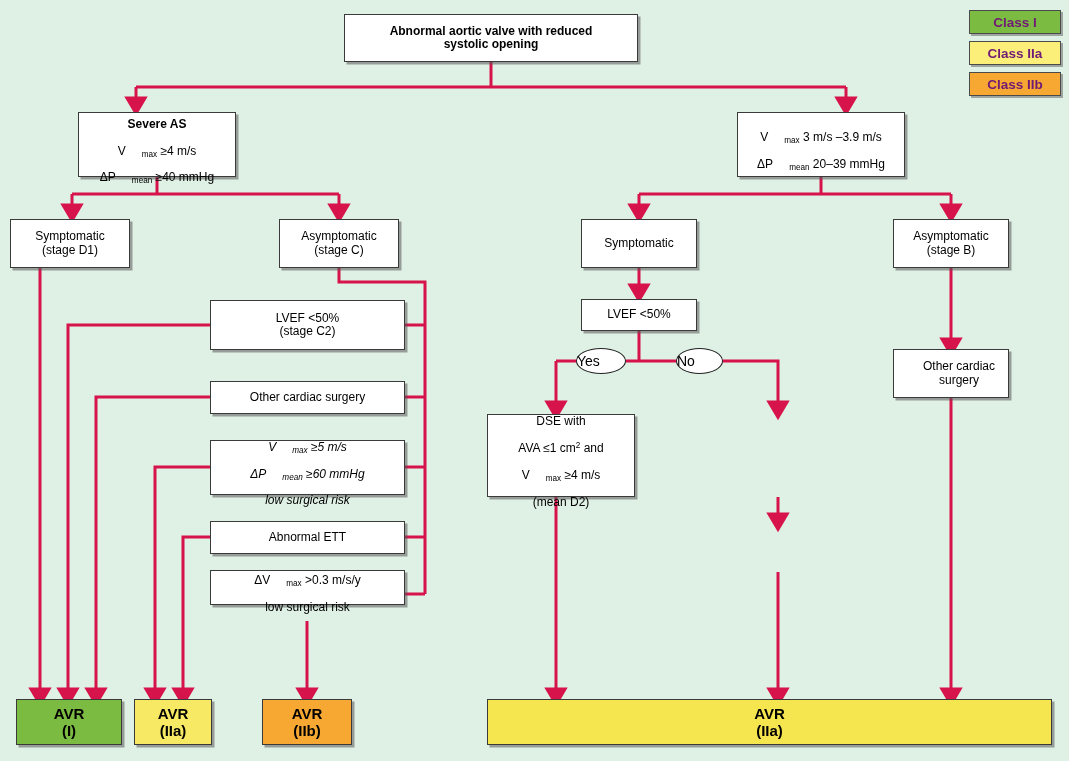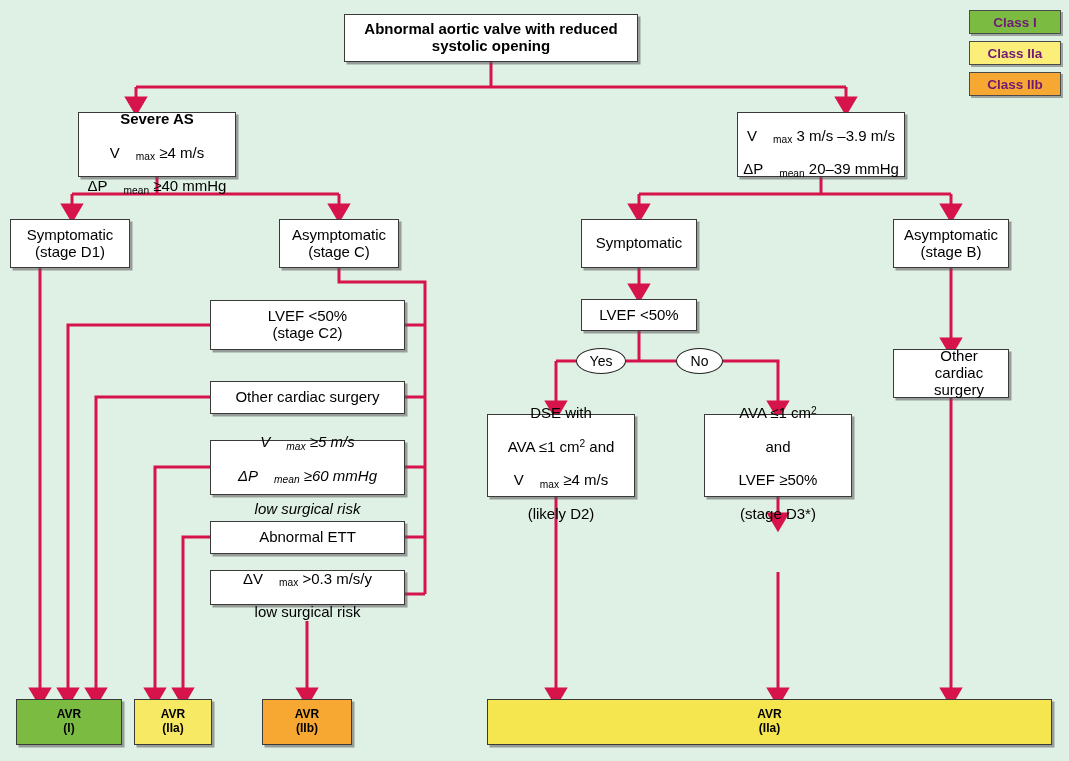--- a/index.html
+++ b/index.html
@@ -19,40 +19,40 @@
     position:absolute;
     box-sizing:border-box;
     background:#ffffff;
     border:1.6px solid #3a3a3a;
     box-shadow:2.5px 2.5px 0 rgba(90,90,90,.55);
     display:flex;
     align-items:center;
     justify-content:center;
     text-align:center;
     color:#000;
-    font-size:15px;
+    font-size:12px;
     line-height:1.12;
     z-index:5;
     padding:2px 4px;
   }
   .node .txt{width:100%;white-space:pre-line;}
   .node.bold{font-weight:bold;}
   .node .hdr{font-weight:bold;display:block;}
   sub{font-size:.68em;vertical-align:baseline;position:relative;top:.26em;padding-left:16px;}
   sup{font-size:.68em;vertical-align:baseline;position:relative;top:-.45em;}
 
   
   .avr{
     position:absolute;
     box-sizing:border-box;
     border:1.6px solid #3a3a3a;
     box-shadow:2.5px 2.5px 0 rgba(90,90,90,.55);
     display:flex;align-items:center;justify-content:center;
     text-align:center;
-    font-weight:bold;font-size:12px;line-height:1.15;
+    font-weight:bold;font-size:15px;line-height:1.15;
     color:#000;z-index:5;
   }
   .avr.c1{background:#7cbb42;}
   .avr.c2a{background:#f7e963;}
   .avr.c2b{background:#f6a832;}
   .avr.wide{background:#f5e54e;}
 
   
   .legend{position:absolute;right:8px;top:10px;width:92px;z-index:6;}
   .legend .lg{
@@ -67,21 +67,21 @@
   .legend .lg2{background:#fbef7a;}
   .legend .lg3{background:#f6a832;}
 
   
   .oval{
     position:absolute;
     box-sizing:border-box;
     background:#fff;
     border:1.6px solid #222;
     border-radius:50%;
-    display:flex;align-items:center;justify-content:center;
+    display:flex;align-items:center;justify-content:flex-start;
     font-size:14px;color:#000;
     z-index:6;
   }
 
   
   #wires{position:absolute;left:0;top:0;width:1069px;height:761px;z-index:2;}
 </style>
 </head>
 <body>
 
@@ -228,32 +228,24 @@
   </div>
   <div class="oval" style="left:676px;top:348px;width:47px;height:26px;">
     <span>No</span>
   </div>
 
   <div class="node" style="left:487px;top:414px;width:148px;height:83px;">
     <span class="txt">
       <span>DSE with</span><br>
       <span><span>AVA ≤1 cm</span><sup>2</sup><span> and</span></span><br>
       <span><span>V</span><sub>max</sub><span> ≥4 m/s</span></span><br>
-      <span>(likely D2)</span>
-    </span>
-  </div>
-
-  <div class="node" style="left:704px;top:414px;width:148px;height:83px;">
-    <span class="txt">
-      <span><span>AVA ≤1 cm</span><sup>2</sup></span><br>
-      <span>and</span><br>
-      <span>LVEF ≥50%</span><br>
-      <span>(stage D3*)</span>
-    </span>
-  </div>
+      <span>(mean D2)</span>
+    </span>
+  </div>
+
 
 
   <div class="node" style="left:893px;top:219px;width:116px;height:49px;">
     <span class="txt">Asymptomatic
 (stage B)</span>
   </div>
 
   <div class="node" style="left:893px;top:349px;width:116px;height:49px;padding-left:20px;">
     <span class="txt">Other cardiac
 surgery</span>

